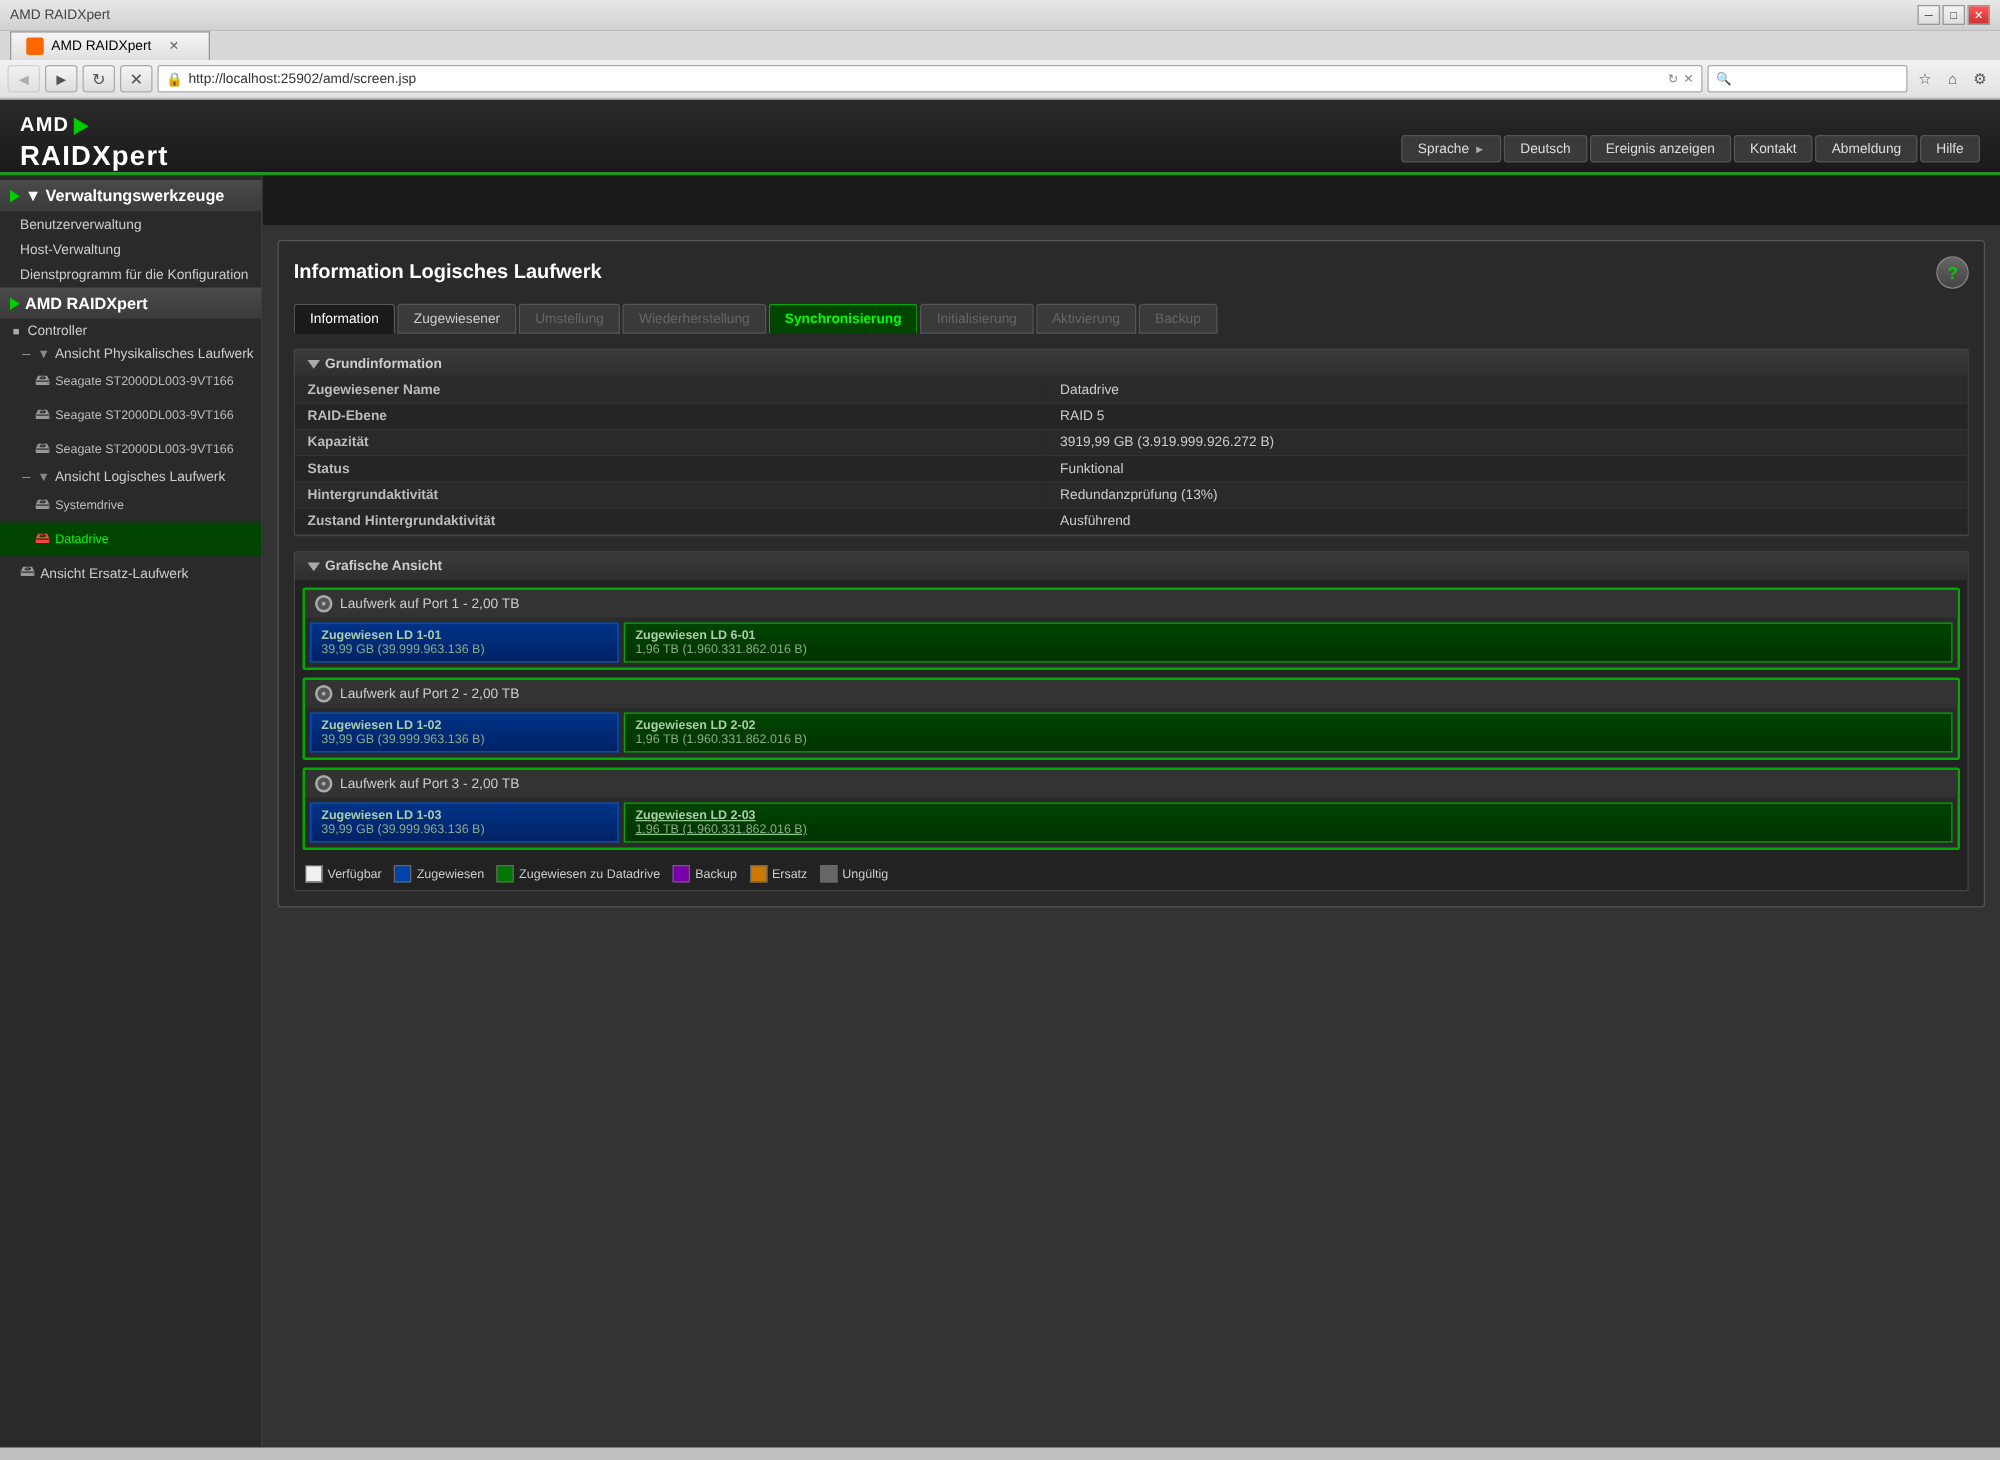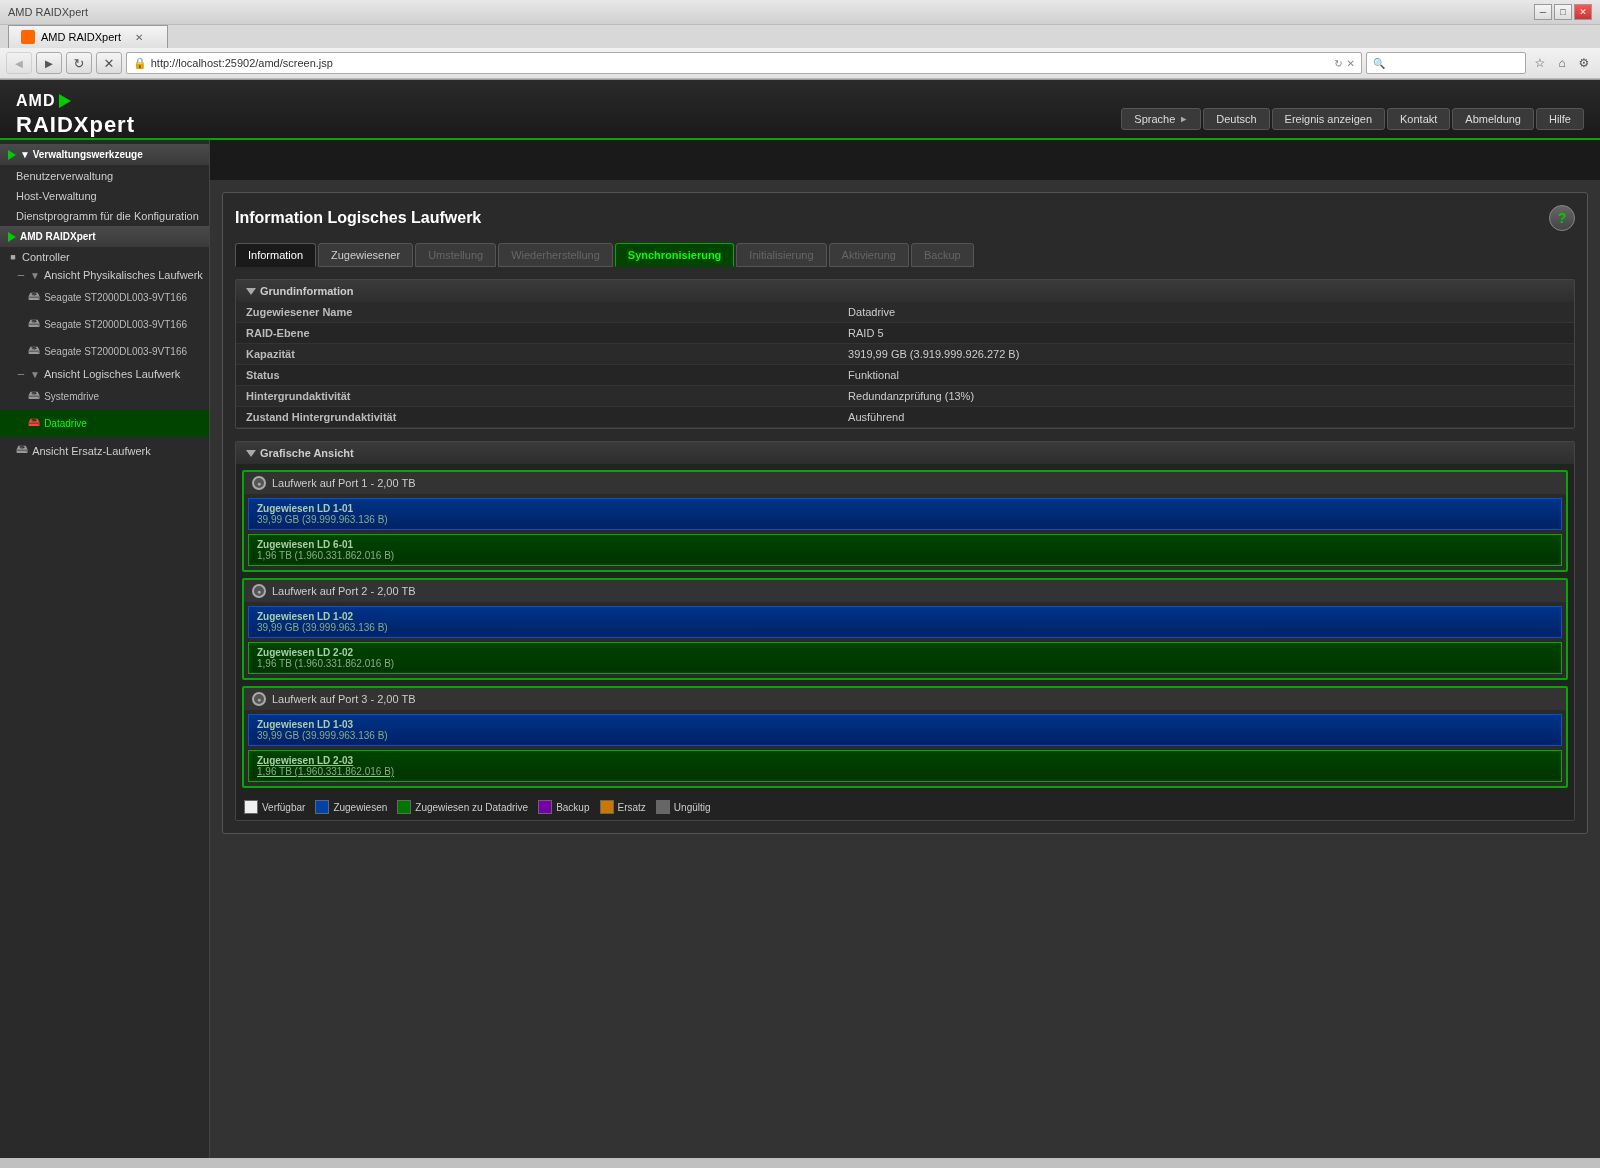--- a/index.html
+++ b/index.html
@@ -174,21 +174,21 @@
       width: 210px;
       background: #2a2a2a;
       border-right: 1px solid #444;
       flex-shrink: 0;
       padding-top: 4px;
     }
     .sidebar-section-header {
       background: linear-gradient(to bottom, #4a4a4a, #3a3a3a);
       color: white;
       padding: 5px 8px;
-      font-size: 10px;
+      font-size: 13px;
       font-weight: bold;
       cursor: pointer;
       display: flex; align-items: center; gap: 4px;
       margin-bottom: 1px;
     }
     .sidebar-section-header .triangle {
       width: 0; height: 0;
       border-top: 5px solid transparent;
       border-bottom: 5px solid transparent;
       border-left: 8px solid #00cc00;
@@ -347,21 +347,20 @@
       border-radius: 50%;
       border: 2px solid #aaa;
       background: #555;
       display: inline-flex; align-items: center; justify-content: center;
       font-size: 7px; color: #aaa;
     }
     .drive-partitions {
       display: flex;
       padding: 4px;
       gap: 4px;
-      flex-direction: column;
     }
     .partition-block {
       border: 1px solid #00aa00;
       background: linear-gradient(to bottom, #004400, #003300);
       padding: 4px 8px;
       font-size: 10px;
       color: #88cc88;
       flex: 1;
     }
     .partition-block .part-label { font-weight: bold; color: #aaccaa; }

